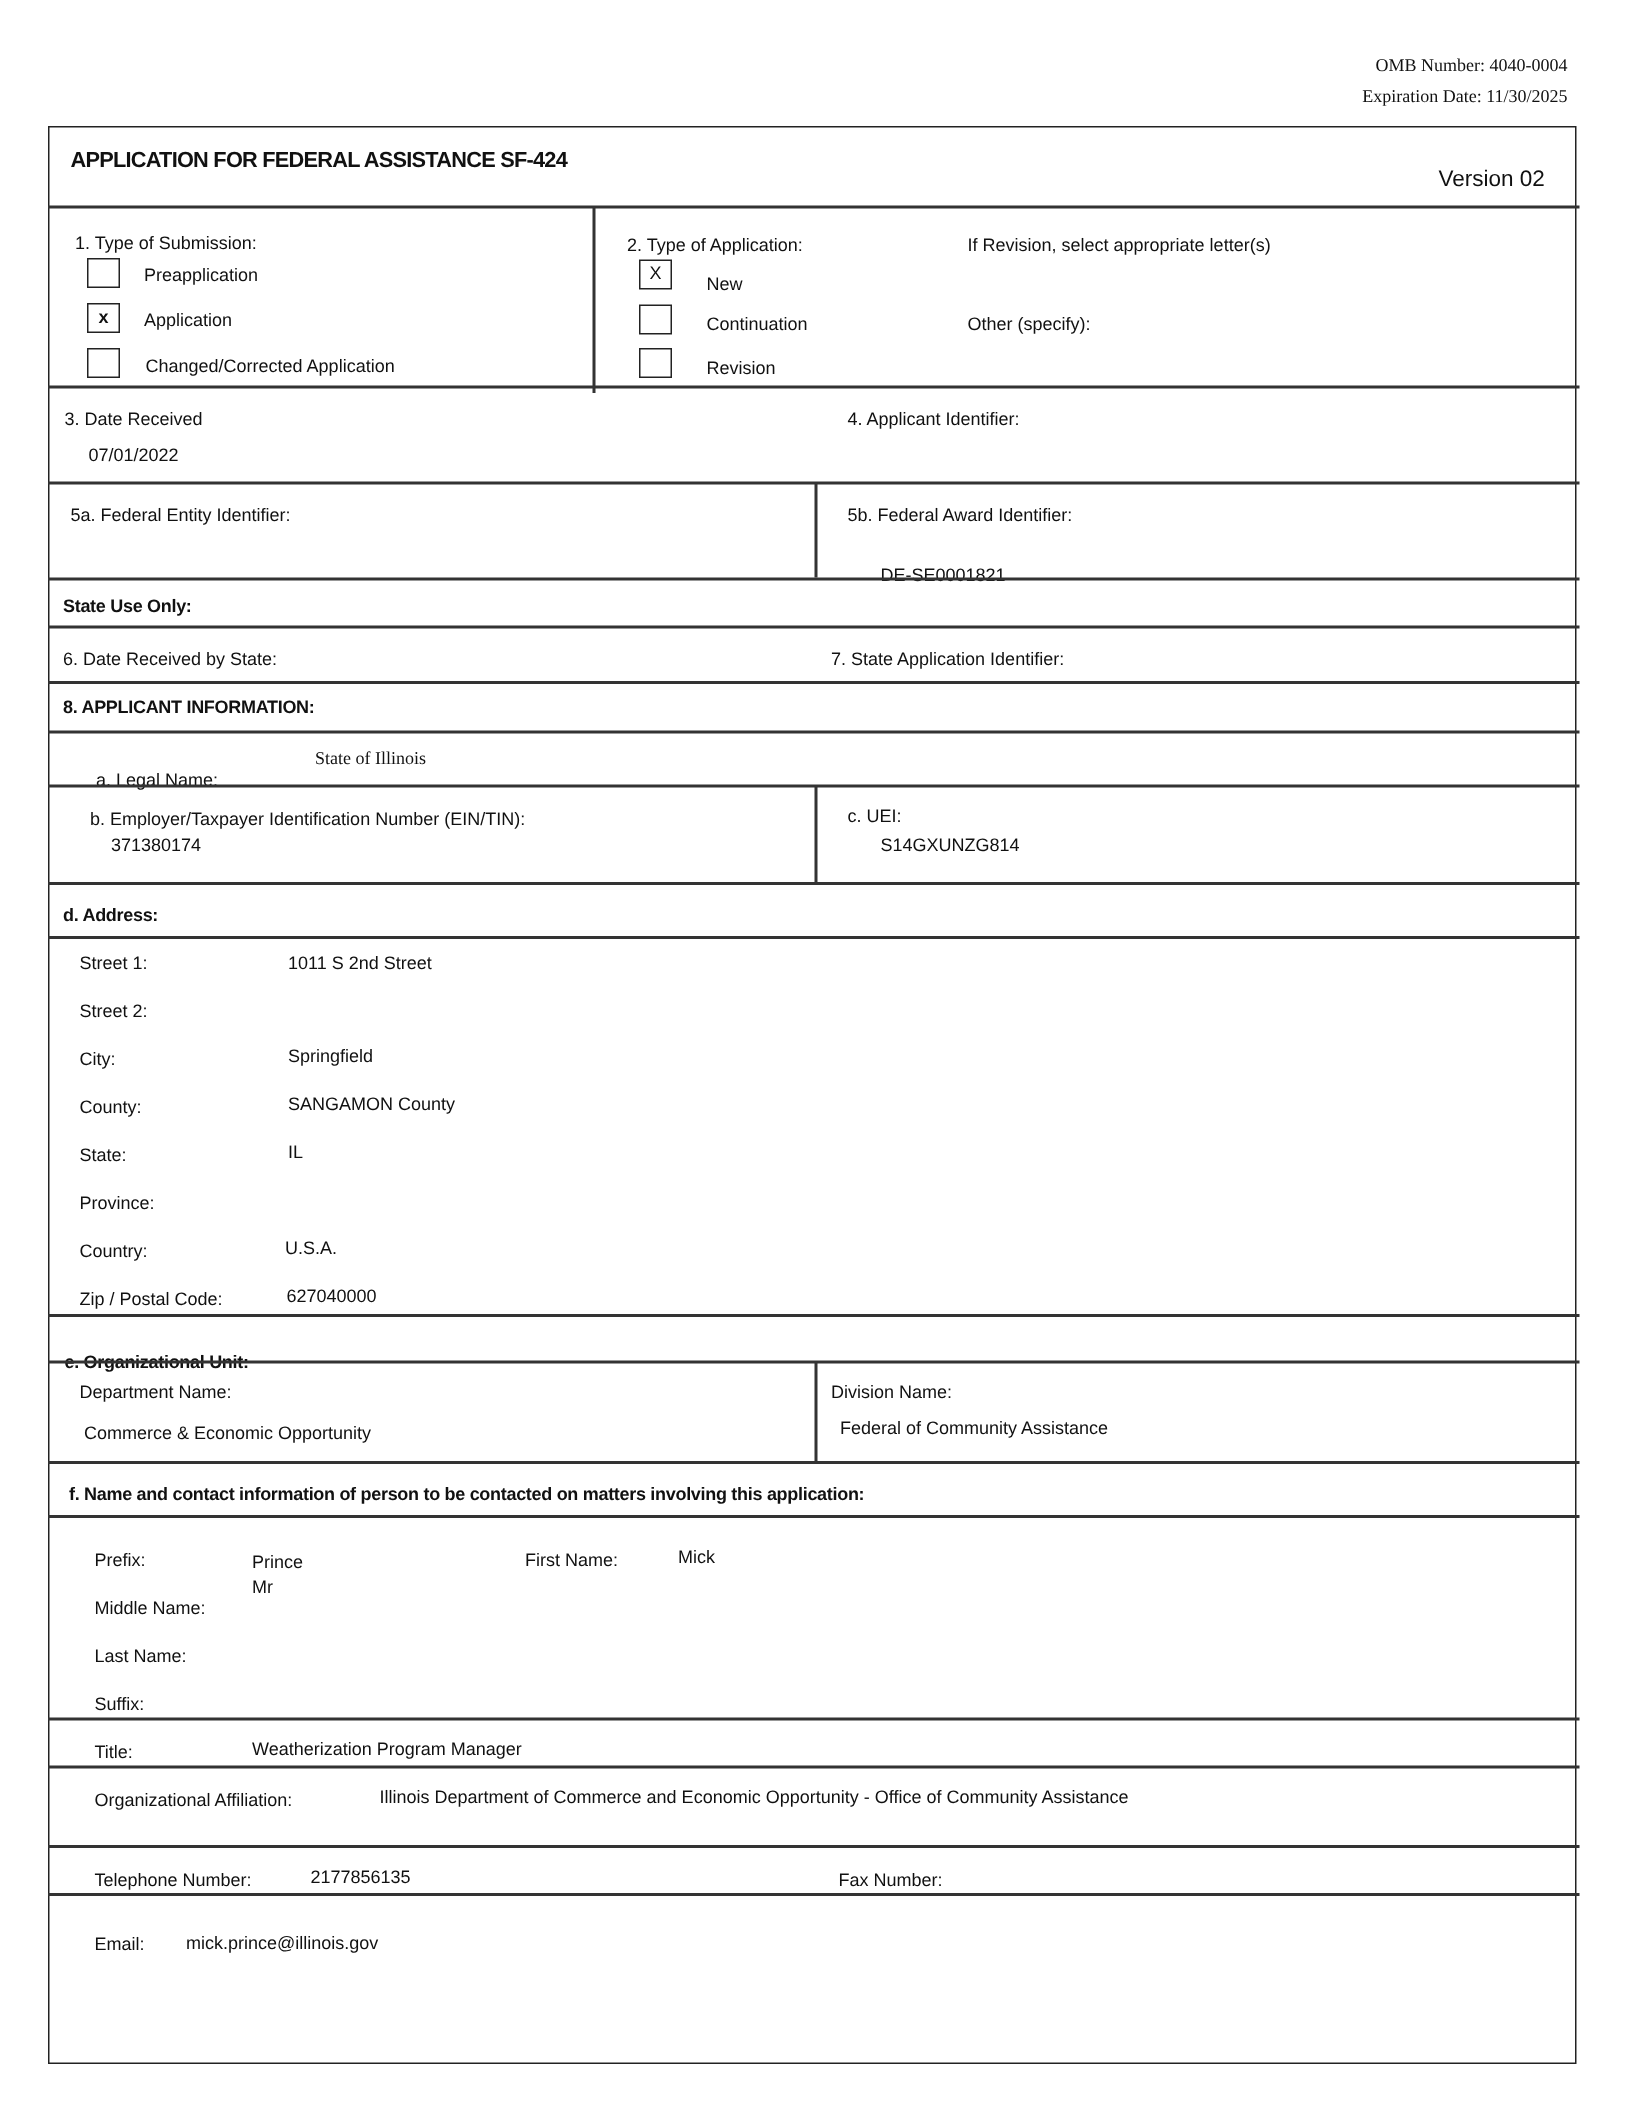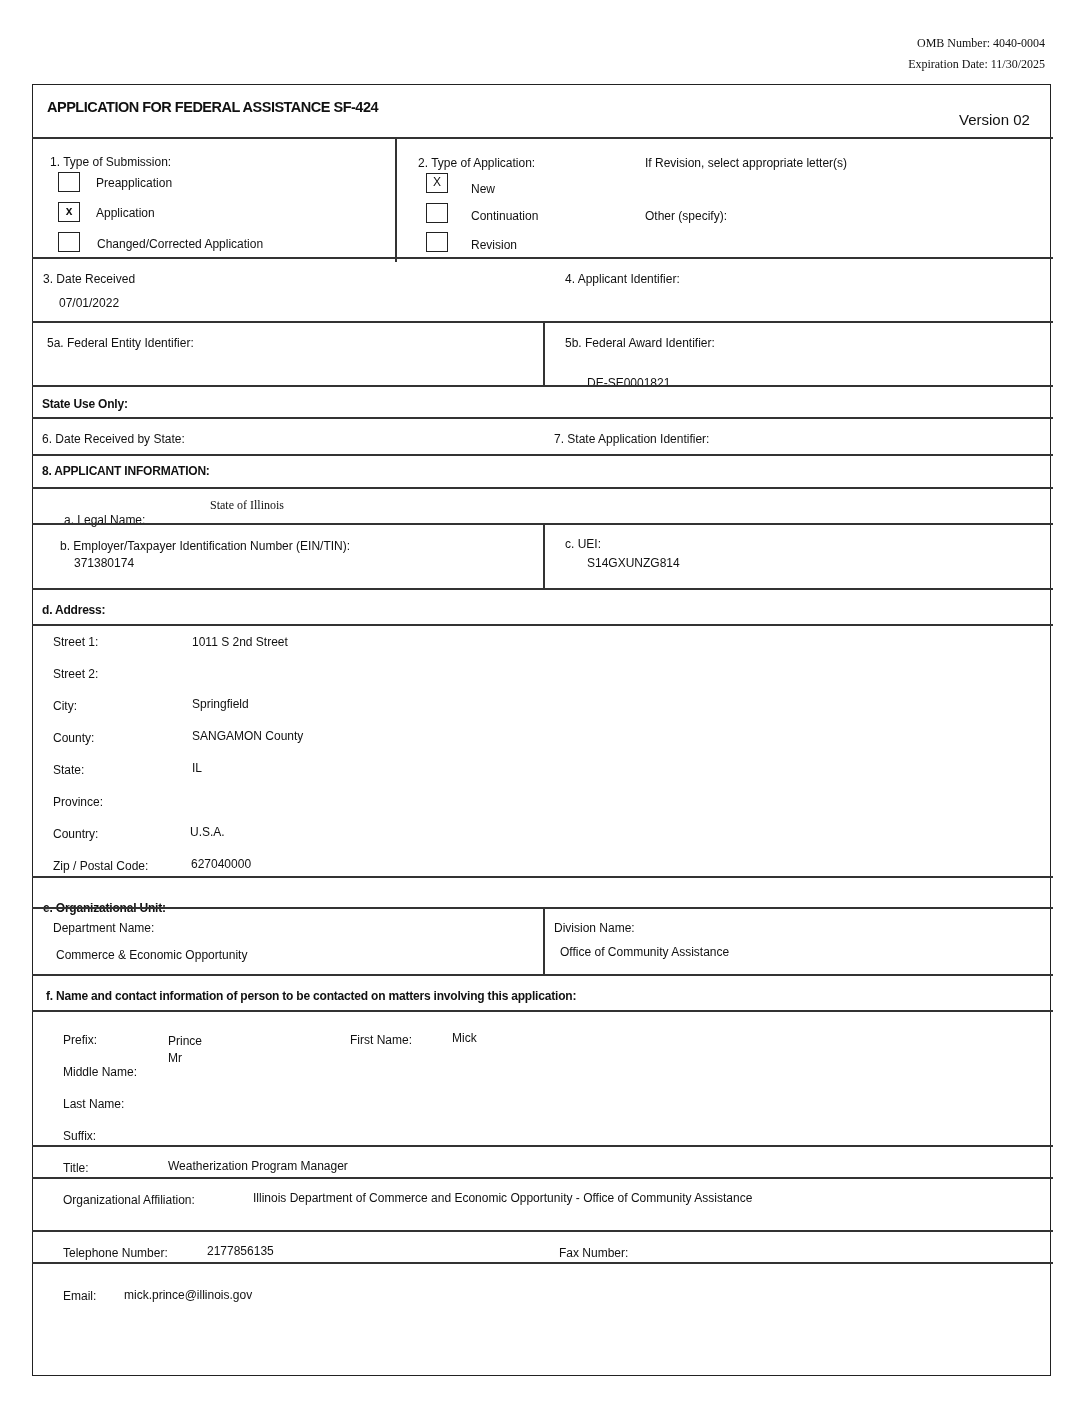--- a/index.html
+++ b/index.html
@@ -104,21 +104,21 @@
 <div class="t" style="left:191px; top:857px;">627040000</div>
 <div class="hline" style="top:876px;"></div>
 
 <div class="t b" style="left:43px; top:886px;margin-top:15px;">e. Organizational Unit:</div>
 <div class="hline" style="top:907px;"></div>
 
 <div class="vline" style="left:543px; top:908px; height:66px;"></div>
 <div class="t" style="left:53px; top:921px;">Department Name:</div>
 <div class="t" style="left:56px; top:948px;">Commerce &amp; Economic Opportunity</div>
 <div class="t" style="left:554px; top:921px;">Division Name:</div>
-<div class="t" style="left:560px; top:945px;">Office of Community Assistance</div>
+<div class="t" style="left:560px; top:945px;">Federal of Community Assistance</div>
 <div class="hline" style="top:974px;"></div>
 
 <div class="t b" style="left:46px; top:989px;">f. Name and contact information of person to be contacted on matters involving this application:</div>
 <div class="hline" style="top:1010px;"></div>
 
 <div class="t" style="left:63px; top:1033px;">Prefix:</div>
 <div class="t" style="left:168px; top:1031px;margin-top:20px;">Mr</div>
 <div class="t" style="left:350px; top:1033px;">First Name:</div>
 <div class="t" style="left:452px; top:1031px;">Mick</div>
 <div class="t" style="left:63px; top:1065px;">Middle Name:</div>

